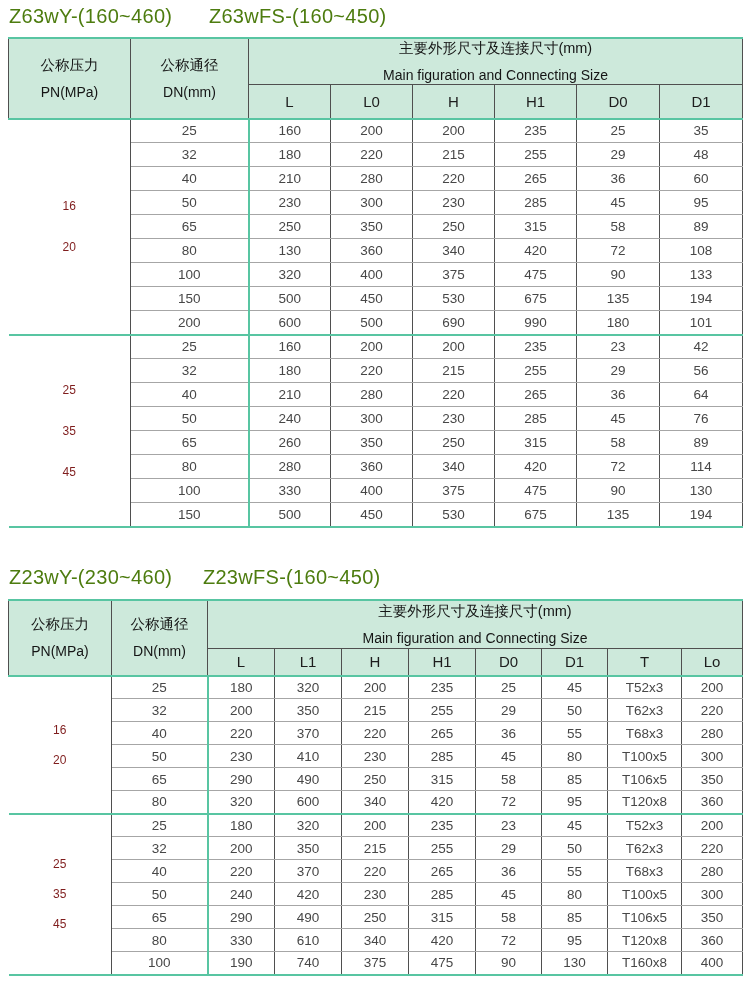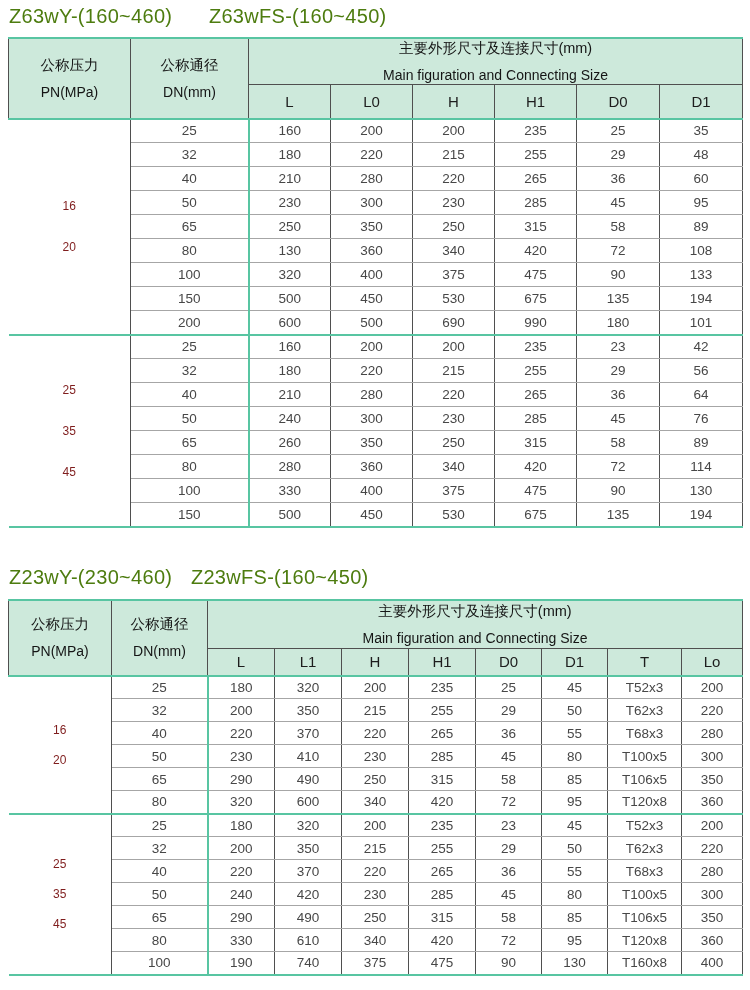--- a/index.html
+++ b/index.html
@@ -14,21 +14,21 @@
   body{
     width:750px;height:990px;overflow:hidden;
     font-family:"Liberation Sans","DejaVu Sans",sans-serif;
     -webkit-font-smoothing:antialiased;
   }
   .page{padding:5px 8px 0 8px;}
 
   .title{font-size:20px;color:#4d7c0f;margin:0 0 9px 1px;white-space:nowrap;}
   .title .tp{letter-spacing:0.3px;}
   .title .p2-wide{margin-left:31px;}
-  .title .p2-narrow{margin-left:13px;}
+  .title .p2-narrow{margin-left:25px;}
   .title.second{margin-top:38px;margin-bottom:10px;}
 
   table.spec{
     border-collapse:collapse;table-layout:fixed;width:734px;
     border-top:2px solid var(--green);
     border-bottom:2px solid var(--green);
   }
   table.spec th,table.spec td{padding:0;text-align:center;vertical-align:middle;overflow:hidden;}
 
   thead th{

